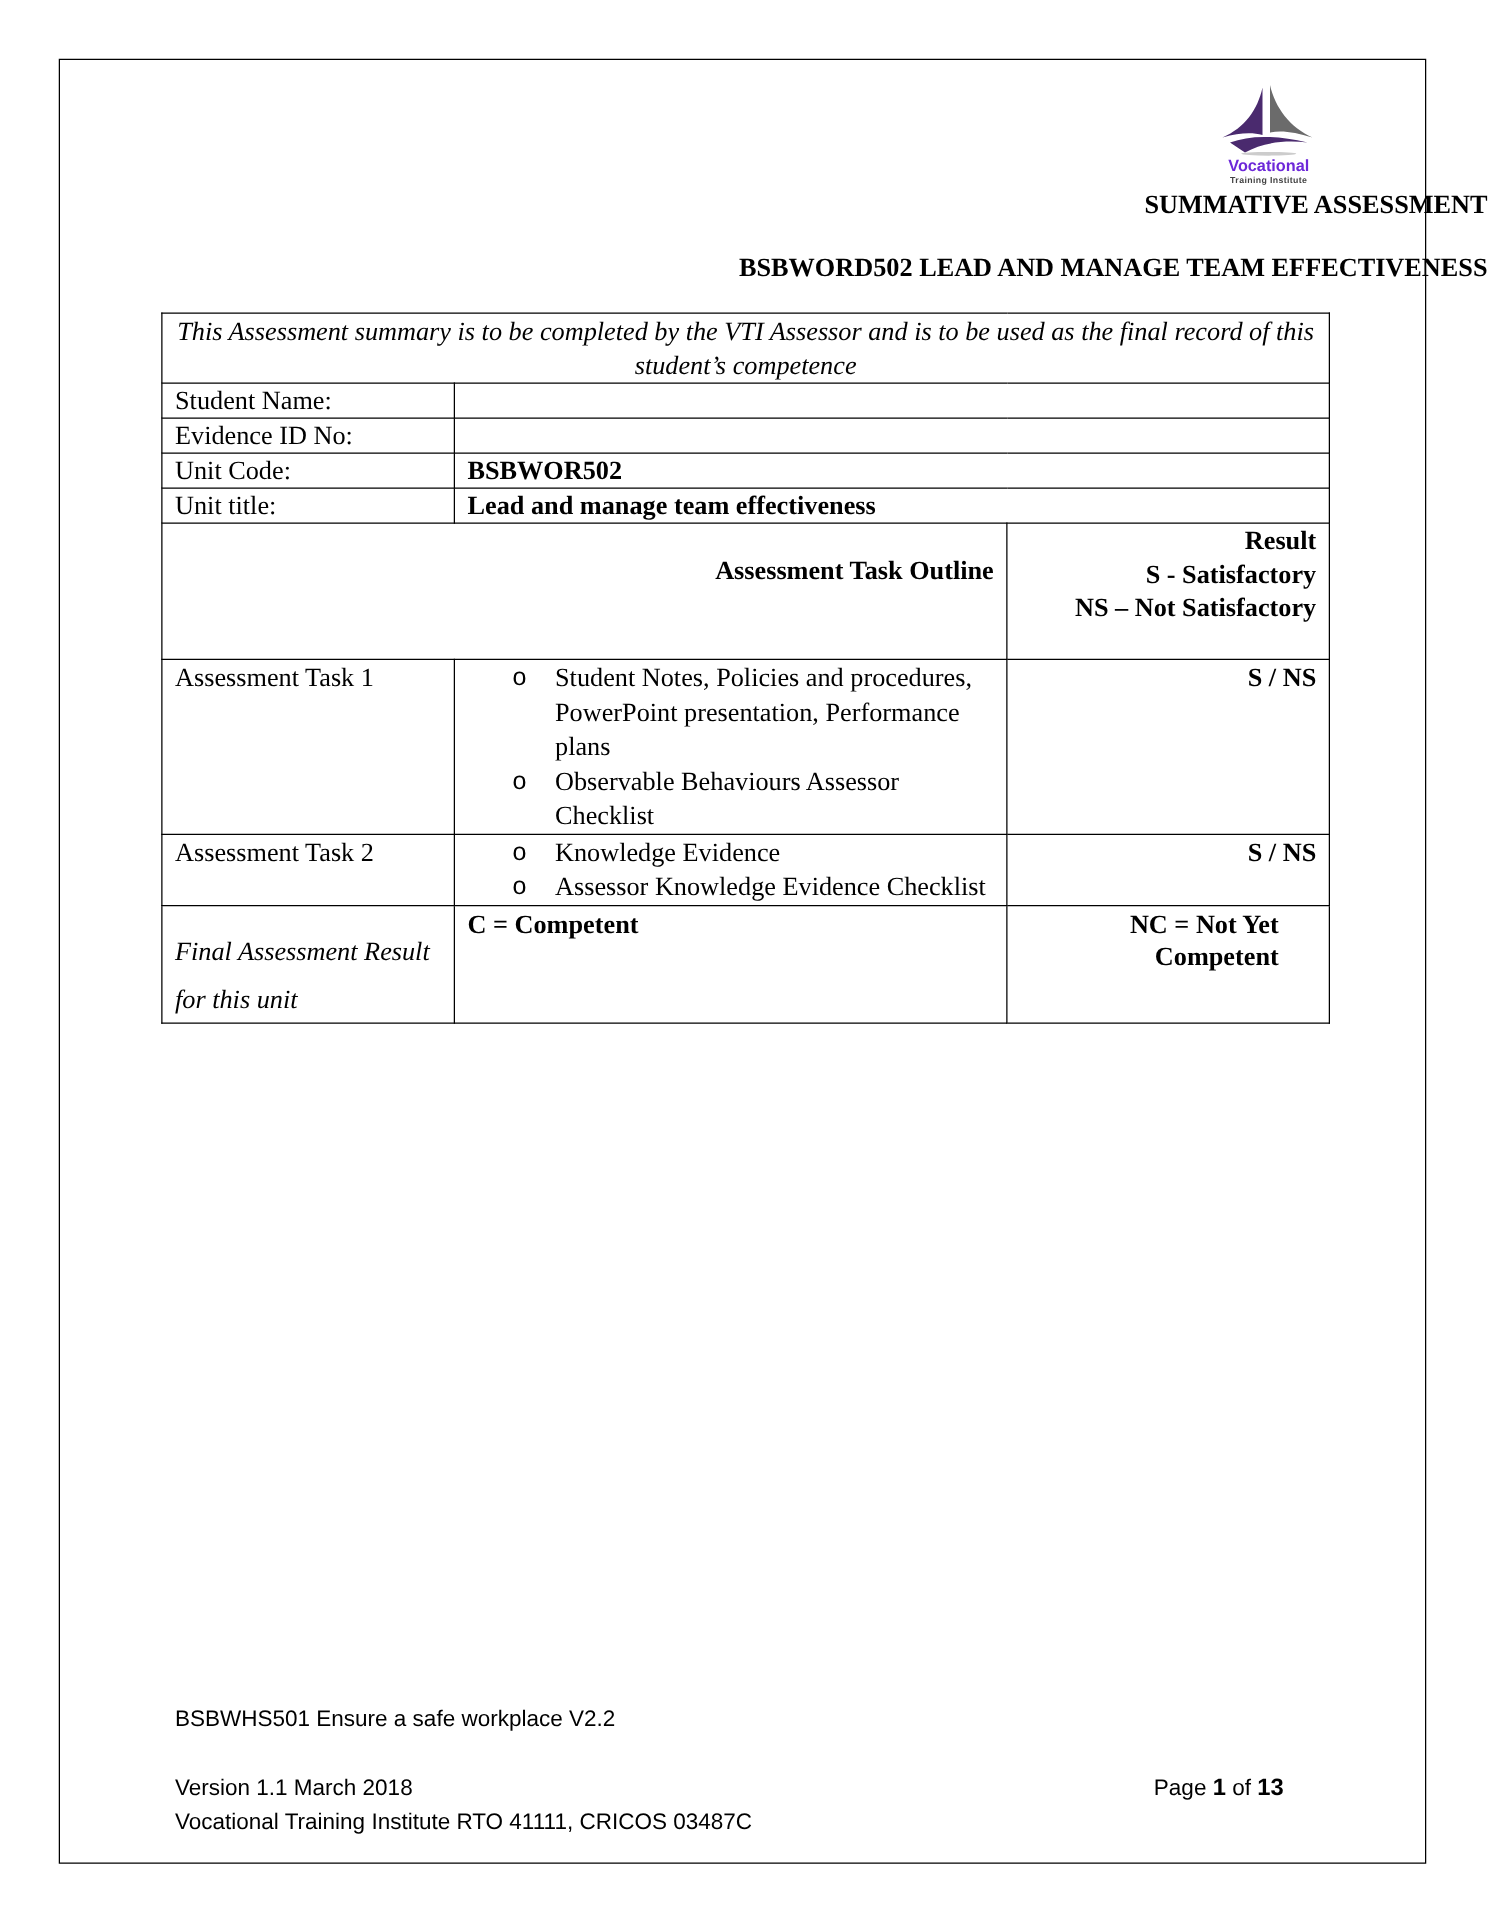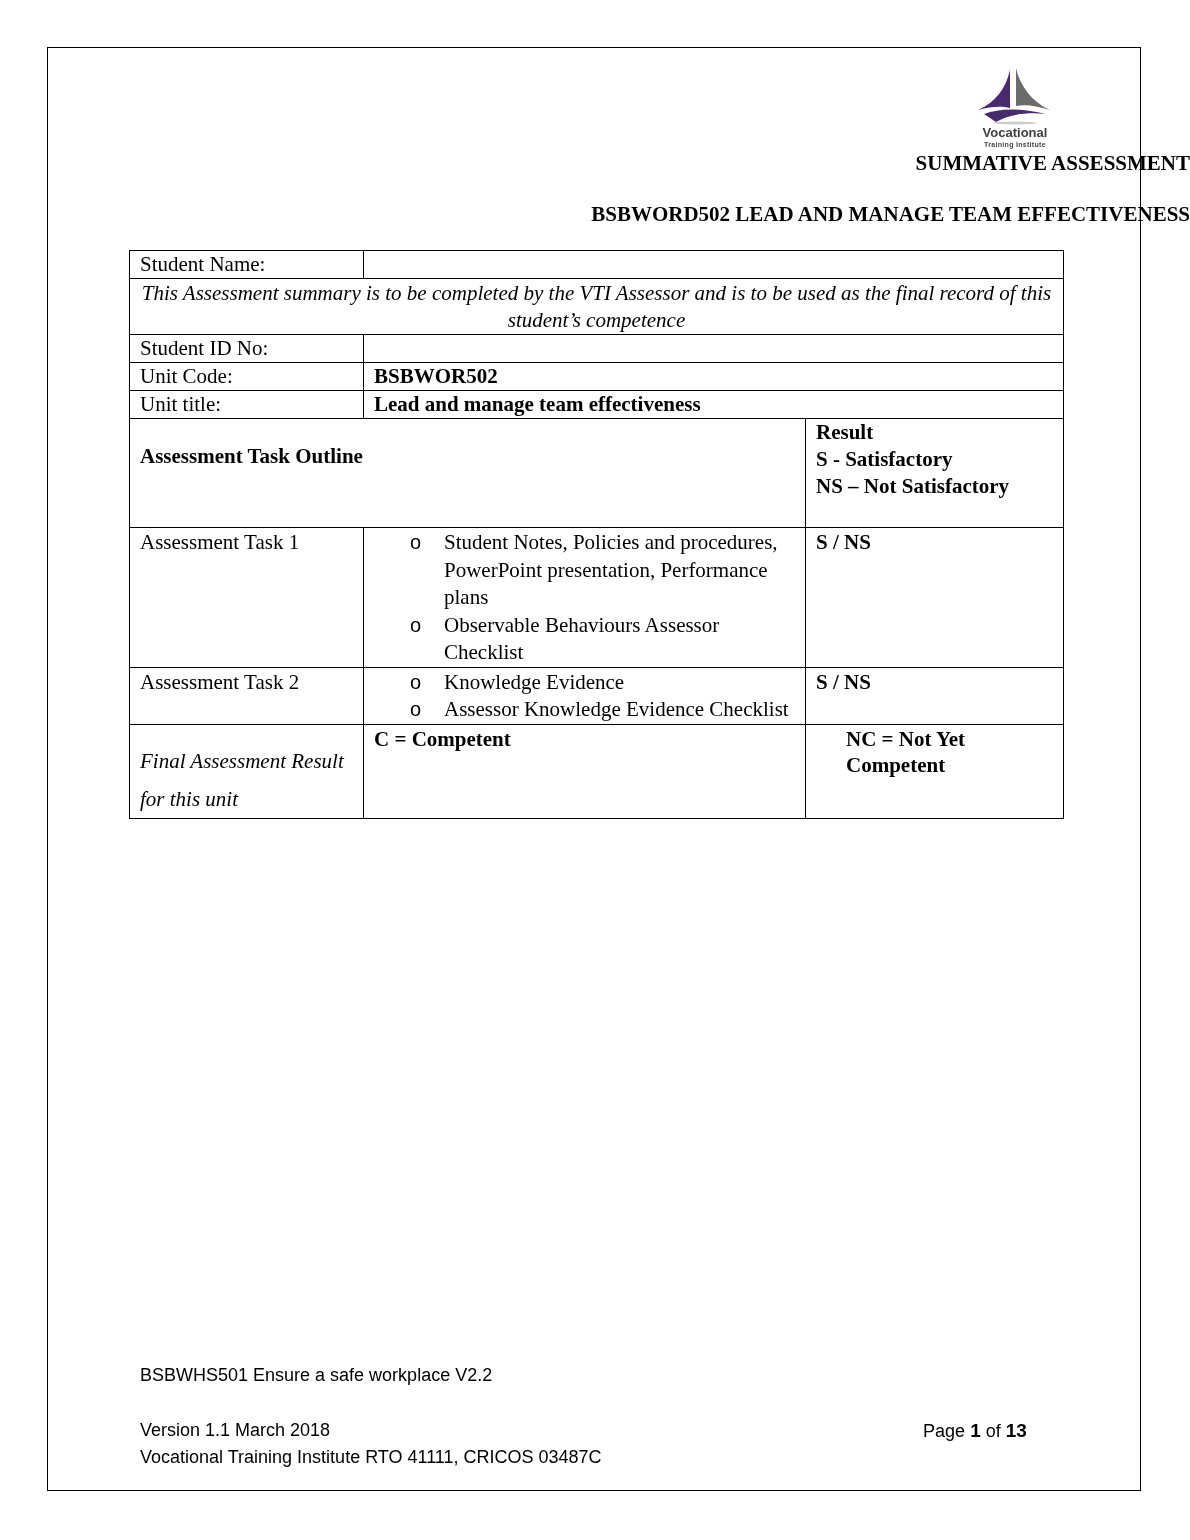--- a/index.html
+++ b/index.html
@@ -1,32 +1,32 @@
 <!DOCTYPE html>
 <html><head>
 <meta charset="utf-8">
 <style>
   html, body { margin: 0; padding: 0; background: #ffffff; }
   body { width: 1190px; height: 1540px; position: relative; overflow: hidden; font-family: "Liberation Serif", serif; color: #000; }
   .page-border { position: absolute; left: 47px; top: 47px; width: 1094px; height: 1444px; border: 1px solid #000; box-sizing: border-box; }
   .logo { position: absolute; left: 970px; top: 66px; width: 90px; height: 88px; }
   .logo svg { display: block; }
   .logo-text { position: absolute; left: 0; top: 60px; width: 90px; text-align: center; font-family: "Liberation Sans", sans-serif; }
-  .logo-text .l1 { font-size: 13px; font-weight: bold; color: #404040; line-height: 14px; }
+  .logo-text .l1 { font-size: 13px; font-weight: bold; color: #6d28d9; line-height: 14px; }
   .logo-text .l2 { font-size: 7px; font-weight: bold; color: #444; line-height: 9px; letter-spacing: 0.3px; }
   .title { position: absolute; left: 0; width: 1190px; text-align: right; font-weight: bold; font-size: 21px; }
   .t1 { top: 151px; }
   .t2 { top: 202px; }
   table.summary { position: absolute; left: 129px; top: 250px; width: 935px; border-collapse: collapse; font-size: 21px; }
   table.summary td { border: 1px solid #000; padding: 0 10px; vertical-align: top; line-height: 27px; }
   .intro { font-style: italic; text-align: center; padding: 1px 10px 0 !important; }
   .c1 { width: 213px; }
   .c2 { width: 421px; }
   .bold { font-weight: bold; }
-  .center { text-align: left; }
+  .center { text-align: right; }
   .ital { font-style: italic; }
   ul.bl { list-style: none; margin: 0; padding: 0 0 0 36px; }
   ul.bl li { position: relative; padding-left: 34px; line-height: 27.5px; }
   ul.bl li .bullet { position: absolute; left: 0; top: 0; font-family: "Liberation Sans", sans-serif; font-size: 20px; }
   .footer { position: absolute; left: 140px; font-family: "Liberation Sans", sans-serif; font-size: 18px; line-height: 27px; }
   .f1 { top: 1362px; }
   .f2 { top: 1444px; }
   .f3 { top: 1417px; }
   .pagenum { position: absolute; left: 900px; width: 150px; text-align: center; top: 1417px; font-family: "Liberation Sans", sans-serif; font-size: 18px; line-height: 27px; }
   .pagenum b { font-size: 19px; }
@@ -48,28 +48,28 @@
     <div class="l2">Training Institute</div>
   </div>
 </div>
 
 <div class="title t1">SUMMATIVE ASSESSMENT</div>
 <div class="title t2">BSBWORD502 LEAD AND MANAGE TEAM EFFECTIVENESS</div>
 
 <table class="summary">
   <tbody>
       <tr>
+    <td colspan="3" class="intro">This Assessment summary is to be completed by the VTI Assessor and is to be used as the final record of this student’s competence</td>
+  </tr>
+  <tr>
     <td class="c1">Student Name:</td>
     <td colspan="2"></td>
   </tr>
   <tr>
-    <td colspan="3" class="intro">This Assessment summary is to be completed by the VTI Assessor and is to be used as the final record of this student’s competence</td>
-  </tr>
-  <tr>
-    <td class="c1">Student ID No:</td>
+    <td class="c1">Evidence ID No:</td>
     <td colspan="2"></td>
   </tr>
   <tr>
     <td class="c1">Unit Code:</td>
     <td colspan="2" class="bold">BSBWOR502</td>
   </tr>
   <tr>
     <td class="c1">Unit title:</td>
     <td colspan="2" class="bold">Lead and manage team effectiveness</td>
   </tr>

